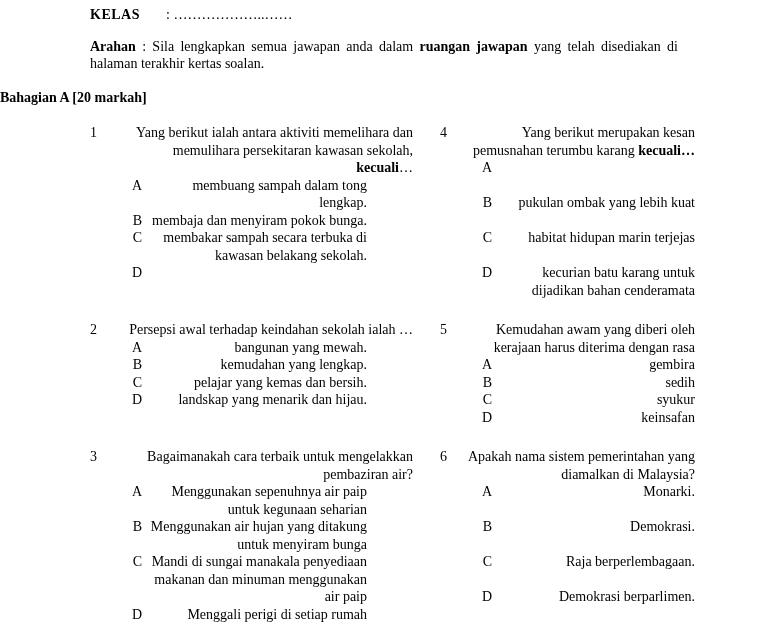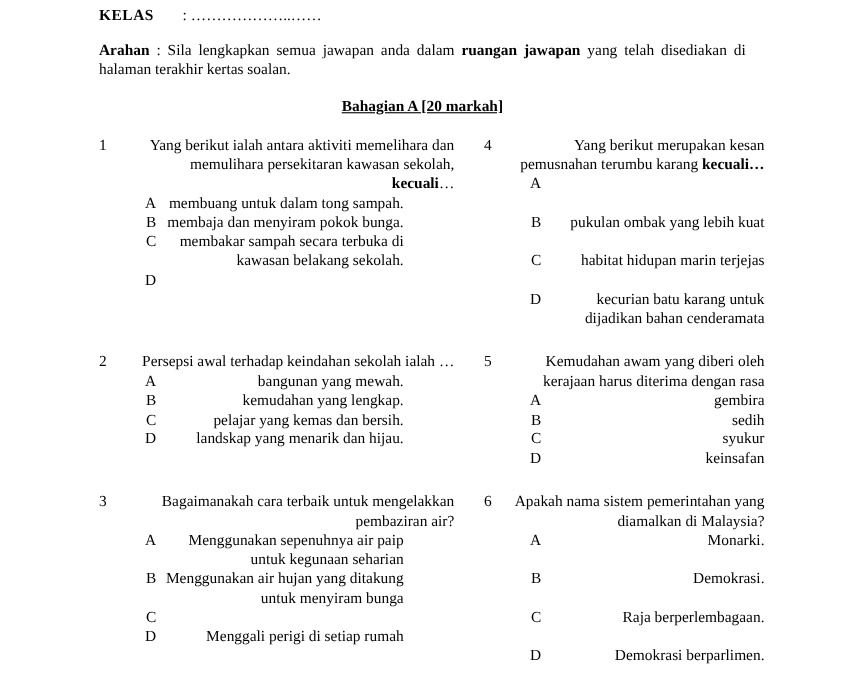--- a/index.html
+++ b/index.html
@@ -7,21 +7,21 @@
     width:768px;height:630px;overflow:hidden;
     background:#ffffff;color:#000;
     font-family:"Liberation Serif","DejaVu Serif",serif;
     font-size:14px;line-height:1.25;
   }
   .page{padding:6px 66px 0 90px;box-sizing:border-box;width:768px;height:630px;overflow:hidden;}
   .b{font-weight:bold;}
   .kelas{margin:0 0 14px 0;}
   .kelas-label{display:inline-block;width:76px;font-weight:bold;letter-spacing:0.5px;}
   .arahan{margin:0 0 16px 0;max-width:588px;text-align:justify;}
-  .title{font-weight:bold;text-align:center;margin:0 -66px 18px -90px;text-decoration:underline;}
+  .title{font-weight:bold;text-align:left;margin:0 -66px 18px -90px;}
   .qgrid{
     display:grid;
     grid-template-columns:350px 262px;
     grid-template-rows:auto auto auto;
     grid-auto-flow:column;
     row-gap:22px;
   }
   .question{display:flex;align-items:flex-start;}
   .qnum{flex:none;width:25px;}
   .qbody{flex:none;text-align:right;}
@@ -47,21 +47,21 @@
 
   <div class="title">Bahagian A [20 markah]</div>
 
   <div class="qgrid" id="qgrid">
       <div class="question col-left">
         <div class="qnum">1</div>
         <div class="qbody">
           <div class="qtext"><span>Yang berikut ialah antara aktiviti memelihara dan memulihara persekitaran kawasan sekolah, </span><span class="b">kecuali</span><span>…</span></div>
           <div class="option">
             <div class="olet">A</div>
-            <div class="otext">membuang untuk dalam tong sampah.</div>
+            <div class="otext">membuang sampah dalam tong lengkap.</div>
           </div>
           <div class="option">
             <div class="olet">B</div>
             <div class="otext">membaja dan menyiram pokok bunga.</div>
           </div>
           <div class="option">
             <div class="olet">C</div>
             <div class="otext">membakar sampah secara terbuka di kawasan belakang sekolah.</div>
           </div>
           <div class="option">
@@ -98,20 +98,21 @@
           <div class="option">
             <div class="olet">A</div>
             <div class="otext">Menggunakan sepenuhnya air paip untuk kegunaan seharian</div>
           </div>
           <div class="option">
             <div class="olet">B</div>
             <div class="otext">Menggunakan air hujan yang ditakung untuk menyiram bunga</div>
           </div>
           <div class="option">
             <div class="olet">C</div>
+            <div class="otext">Mandi di sungai manakala penyediaan makanan dan minuman menggunakan air paip</div>
           </div>
           <div class="option">
             <div class="olet">D</div>
             <div class="otext">Menggali perigi di setiap rumah</div>
           </div>
         </div>
       </div>
       <div class="question col-right spaced">
         <div class="qnum">4</div>
         <div class="qbody">

